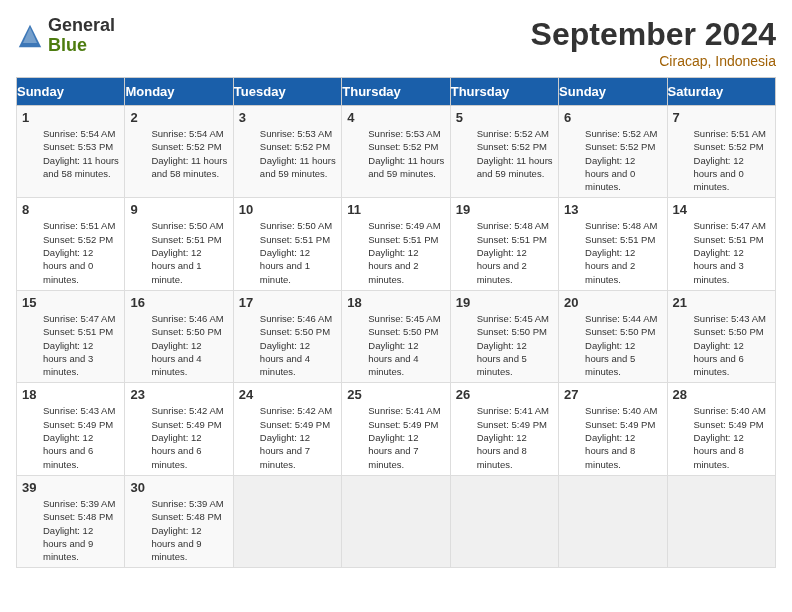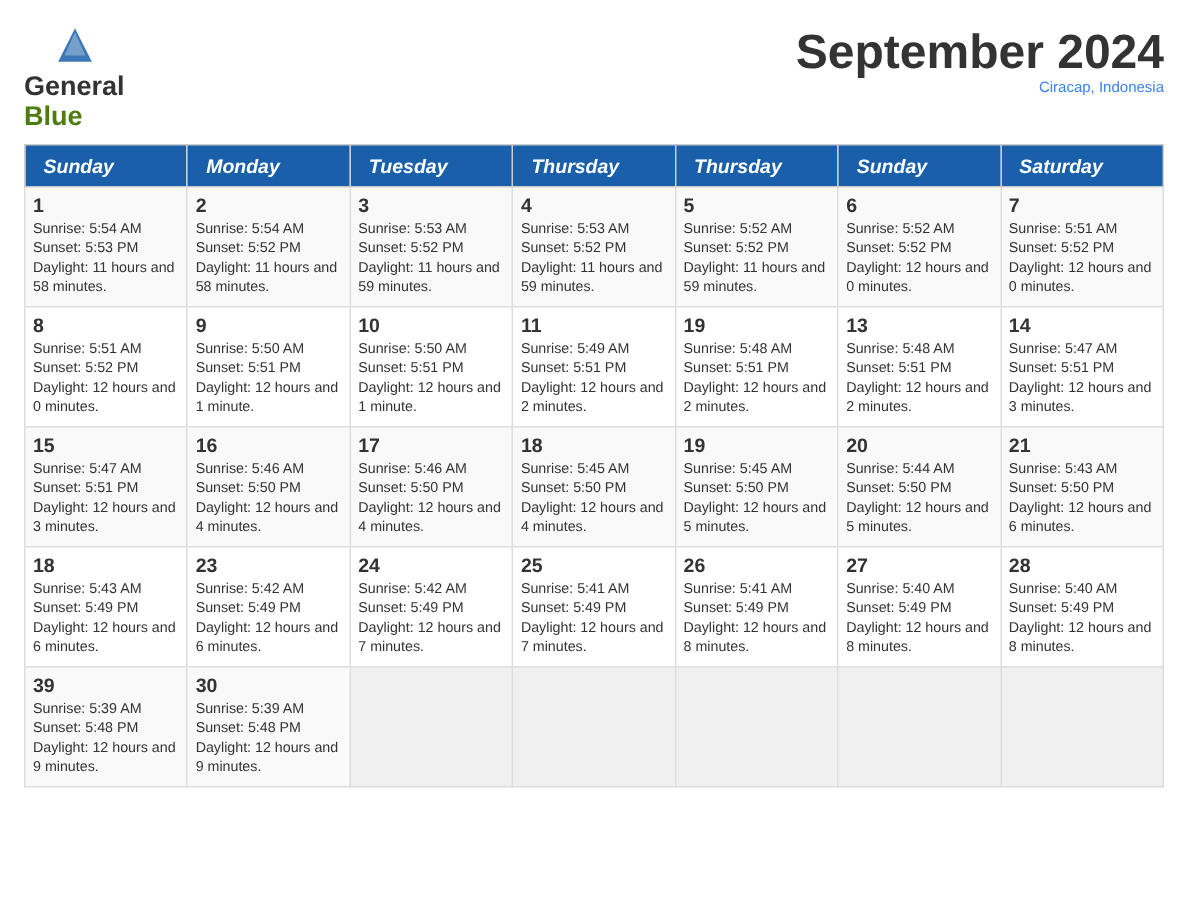--- a/index.html
+++ b/index.html
@@ -13,21 +13,20 @@
     .header {
       display: flex;
       justify-content: space-between;
       align-items: flex-start;
       margin-bottom: 8px;
     }
     .logo {
       display: flex;
       align-items: center;
       gap: 4px;
-      flex-direction: column;
     }
     .logo-text {
       font-size: 18px;
       font-weight: bold;
       line-height: 1.1;
     }
     .logo-text span.general { color: #333; }
     .logo-text span.blue { color: #4d7c0f; }
     .logo-icon {
       width: 28px;
@@ -36,37 +35,36 @@
     .title-block {
       text-align: right;
       margin-left: 24px;
     }
     .month-title {
       font-size: 32px;
       font-weight: bold;
       color: #333;
     }
     .location {
-      font-size: 10px;
-      color: #3b82f6;
+      font-size: 14px;
+      color: #a16207;
     }
     table {
       width: 100%;
       border-collapse: collapse;
       table-layout: fixed;
     }
     thead tr th {
       background-color: #1a5faa;
       color: #fff;
       font-size: 13px;
       font-weight: bold;
-      padding: 6px 12px;
+      padding: 6px 0;
       text-align: left;
       border: 1px solid #ccc;
-      font-style: italic;
     }
     tbody tr td {
       vertical-align: top;
       padding: 4px 5px;
       border: 1px solid #ddd;
       font-size: 10px;
       color: #333;
       height: 80px;
       background: #fff;
     }
@@ -77,20 +75,21 @@
       font-size: 13px;
       font-weight: bold;
       color: #333;
       display: block;
       margin-bottom: 2px;
     }
     .cell-text {
       font-size: 9.5px;
       line-height: 1.4;
       color: #333;
+      margin-left: 21px;
     }
     .empty-cell {
       background: #f0f0f0 !important;
     }
   </style>
 </head>
 <body>
 
 <div class="header">
   <div class="logo">

